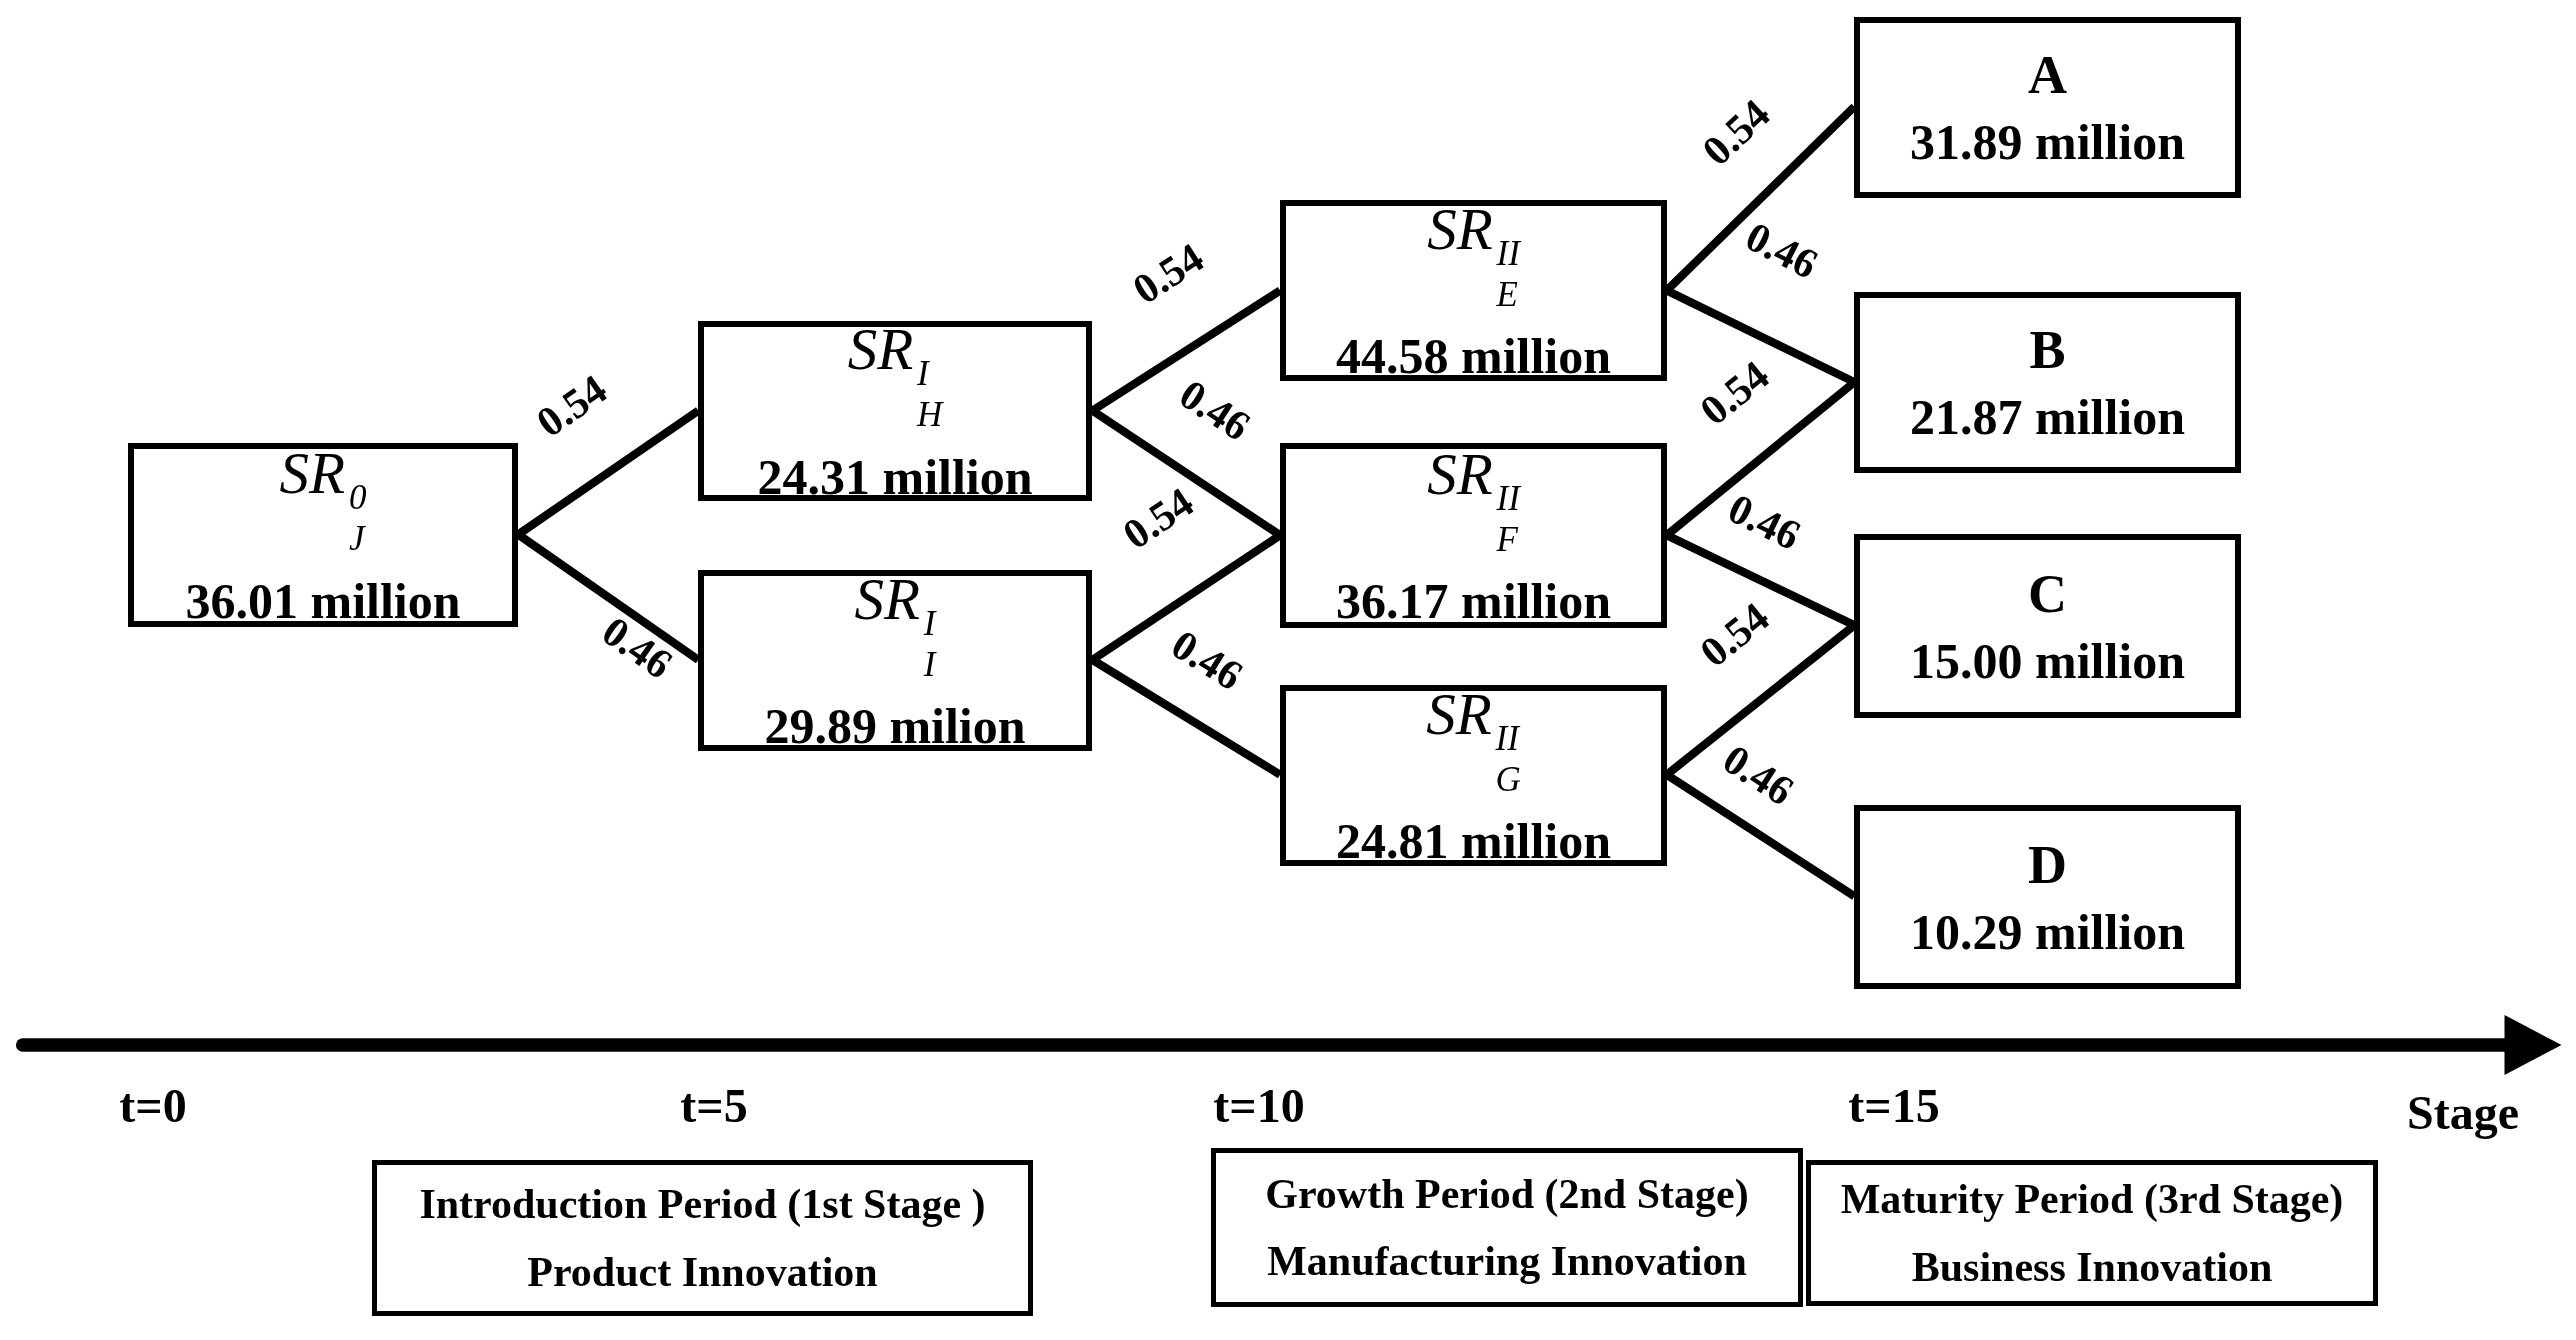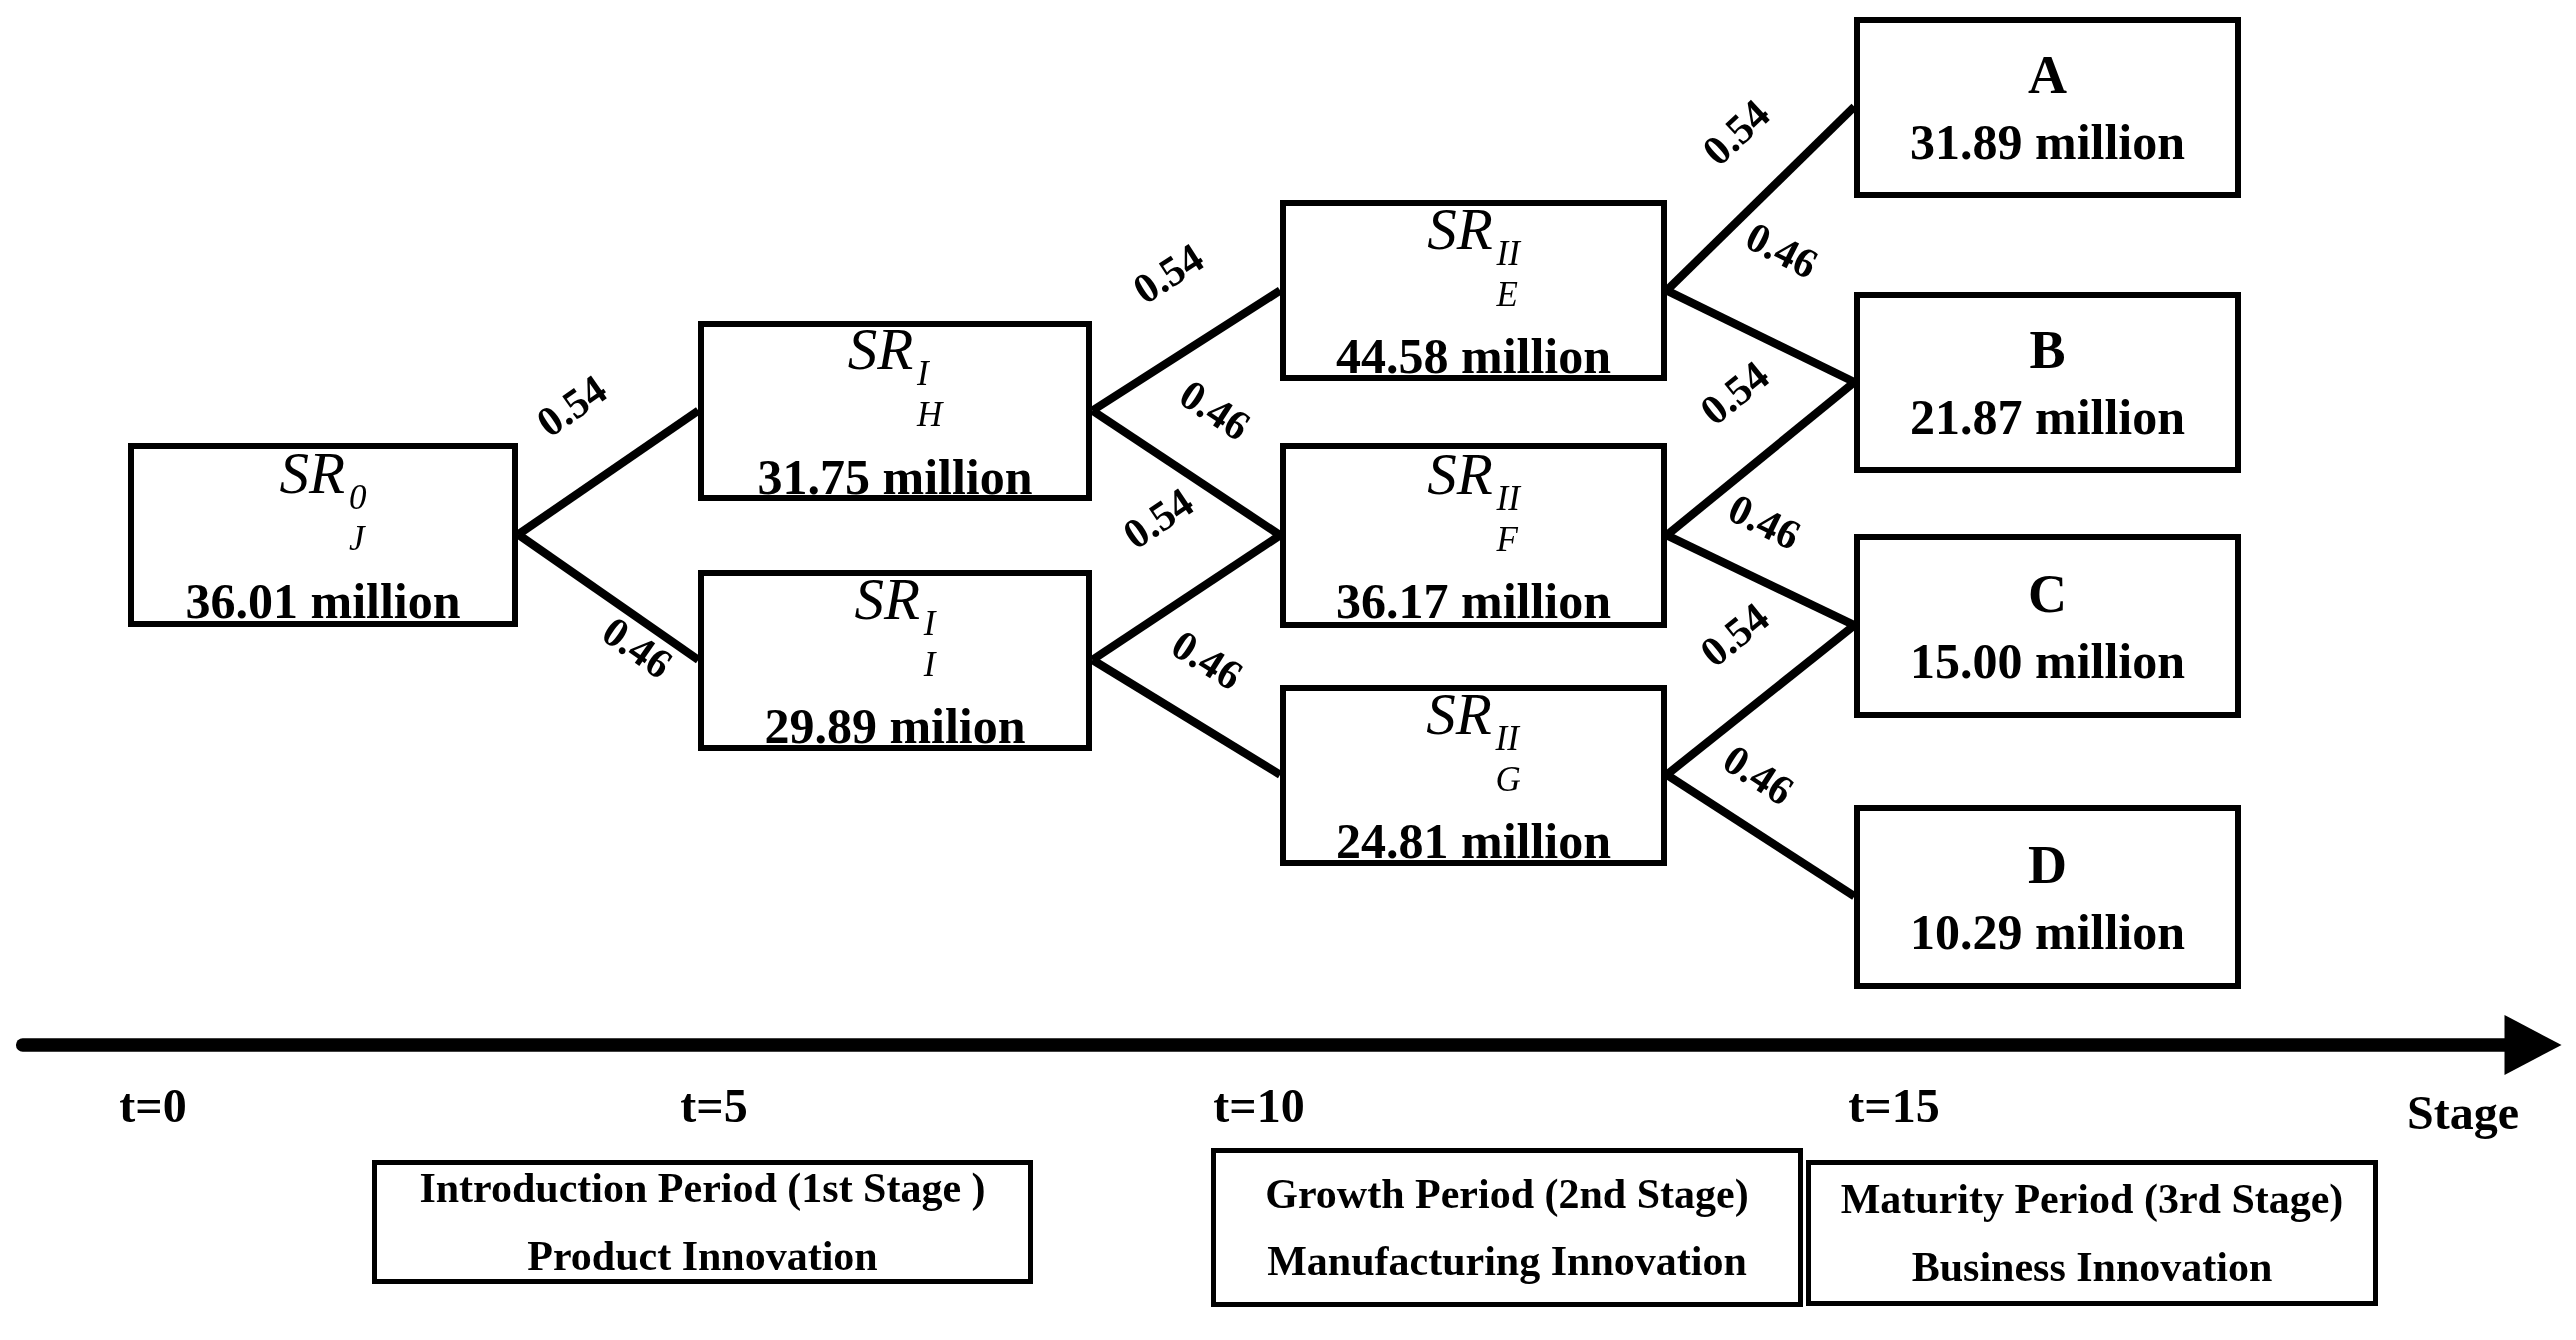--- a/index.html
+++ b/index.html
@@ -161,21 +161,21 @@
           <span>J</span>
         </span></div>
     <div class="value">36.01 million</div>
   </div>
 
   <div class="node" style="left:698px; top:321px; width:394px; height:180px;">
     <div class="formula"><span>SR</span><span class="stack">
           <span>I</span>
           <span>H</span>
         </span></div>
-    <div class="value">31.75 million</div>
+    <div class="value">24.31 million</div>
   </div>
 
   <div class="node" style="left:698px; top:570px; width:394px; height:181px;">
     <div class="formula"><span>SR</span><span class="stack">
           <span>I</span>
           <span>I</span>
         </span></div>
     <div class="value">29.89 milion</div>
   </div>
 
@@ -222,21 +222,21 @@
     <div class="leaf-label">D</div>
     <div class="value">10.29 million</div>
   </div>
 
   <div class="tick" style="left:153px;  top:1082px;">t=0</div>
   <div class="tick" style="left:714px;  top:1082px;">t=5</div>
   <div class="tick" style="left:1259px; top:1082px;">t=10</div>
   <div class="tick" style="left:1894px; top:1082px;">t=15</div>
   <div class="time-label" style="left:2463px; top:1089px;">Stage</div>
 
-  <div class="period" style="left:372px; top:1160px; width:661px; height:124px;">
+  <div class="period" style="left:372px; top:1160px; width:661px; height:156px;">
     <div class="pline">Introduction Period (1st Stage )</div>
     <div class="pline">Product Innovation</div>
   </div>
 
   <div class="period" style="left:1211px; top:1148px; width:592px; height:159px;">
     <div class="pline">Growth Period (2nd Stage)</div>
     <div class="pline">Manufacturing Innovation</div>
   </div>
 
   <div class="period" style="left:1806px; top:1160px; width:572px; height:146px;">

